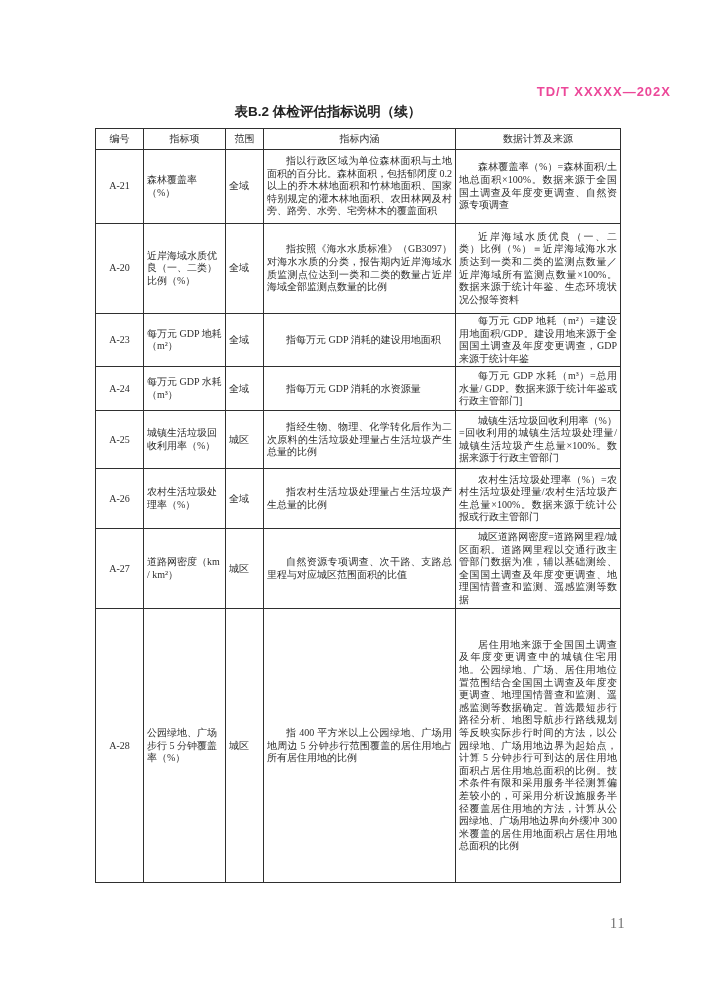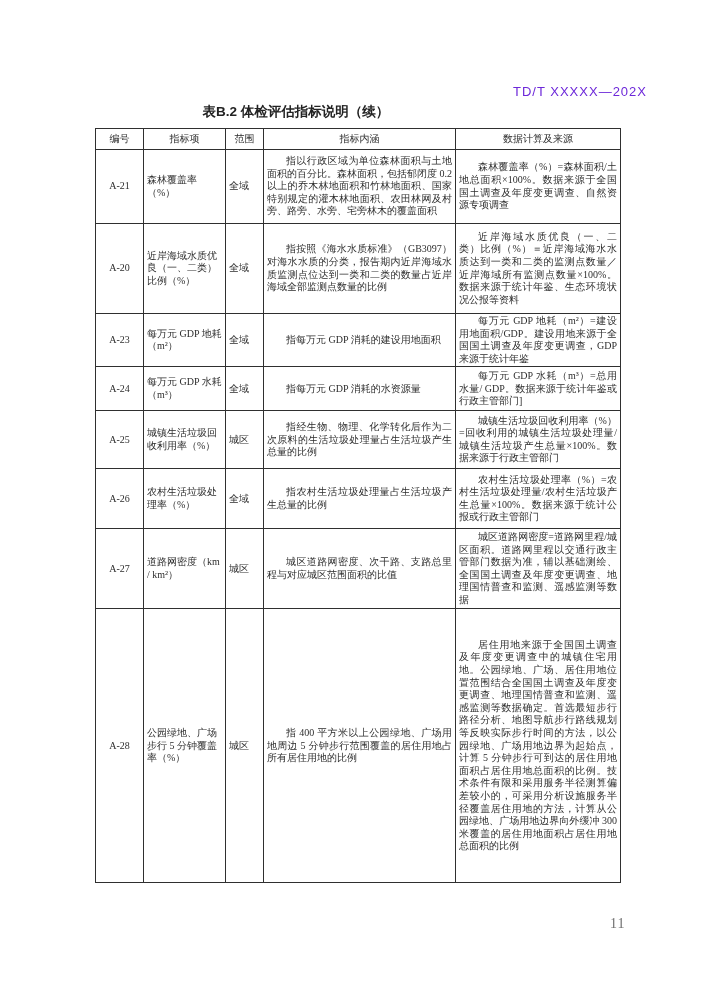--- a/index.html
+++ b/index.html
@@ -6,35 +6,36 @@
   body{
     width:707px;height:1000px;
     background:#ffffff;
     position:relative;
     font-family:"Liberation Serif", serif;
     color:#2d2d2d;
     -webkit-font-smoothing:antialiased;
   }
   .doc-code{
     position:absolute;
-    top:84px; right:60px;
+    top:84px; right:36px;
     font-family:"Liberation Sans", sans-serif;
-    font-weight:normal;
+    font-weight:bold;
     font-size:13px;
     letter-spacing:1px;
-    color:#6d28d9;
+    color:#ec4899;
   }
   .table-title{
     position:absolute;
     top:103px; left:0; width:592px;
     text-align:center;
     font-family:"Liberation Sans", sans-serif;
     font-weight:bold;
     font-size:13.5px;
     color:#222;
+    padding-left:32px;
   }
   .indicator-table{
     position:absolute;
     top:128px; left:95px;
     width:525px;
     border-collapse:collapse;
     table-layout:fixed;
     font-size:10px;
     line-height:1.26;
     color:#2d2d2d;
@@ -135,21 +136,21 @@
       <td class="c-id">A-26</td>
       <td class="c-item">农村生活垃圾处理率（%）</td>
       <td class="c-scope">全域</td>
       <td class="c-meaning">指农村生活垃圾处理量占生活垃圾产生总量的比例</td>
       <td class="c-source">农村生活垃圾处理率（%）=农村生活垃圾处理量/农村生活垃圾产生总量×100%。数据来源于统计公报或行政主管部门</td>
     </tr>
     <tr class="rh7">
       <td class="c-id">A-27</td>
       <td class="c-item">道路网密度（km / km²）</td>
       <td class="c-scope">城区</td>
-      <td class="c-meaning">城区道路网密度、次干路、支路总里程与对应城区范围面积的比值</td>
+      <td class="c-meaning">自然资源专项调查、次干路、支路总里程与对应城区范围面积的比值</td>
       <td class="c-source">城区道路网密度=道路网里程/城区面积。道路网里程以交通行政主管部门数据为准，辅以基础测绘、全国国土调查及年度变更调查、地理国情普查和监测、遥感监测等数据</td>
     </tr>
     <tr class="rh8">
       <td class="c-id">A-28</td>
       <td class="c-item">公园绿地、广场步行 5 分钟覆盖率（%）</td>
       <td class="c-scope">城区</td>
       <td class="c-meaning">指 400 平方米以上公园绿地、广场用地周边 5 分钟步行范围覆盖的居住用地占所有居住用地的比例</td>
       <td class="c-source">居住用地来源于全国国土调查及年度变更调查中的城镇住宅用地。公园绿地、广场、居住用地位置范围结合全国国土调查及年度变更调查、地理国情普查和监测、遥感监测等数据确定。首选最短步行路径分析、地图导航步行路线规划等反映实际步行时间的方法，以公园绿地、广场用地边界为起始点，计算 5 分钟步行可到达的居住用地面积占居住用地总面积的比例。技术条件有限和采用服务半径测算偏差较小的，可采用分析设施服务半径覆盖居住用地的方法，计算从公园绿地、广场用地边界向外缓冲 300 米覆盖的居住用地面积占居住用地总面积的比例</td>
     </tr>
   </tbody>

